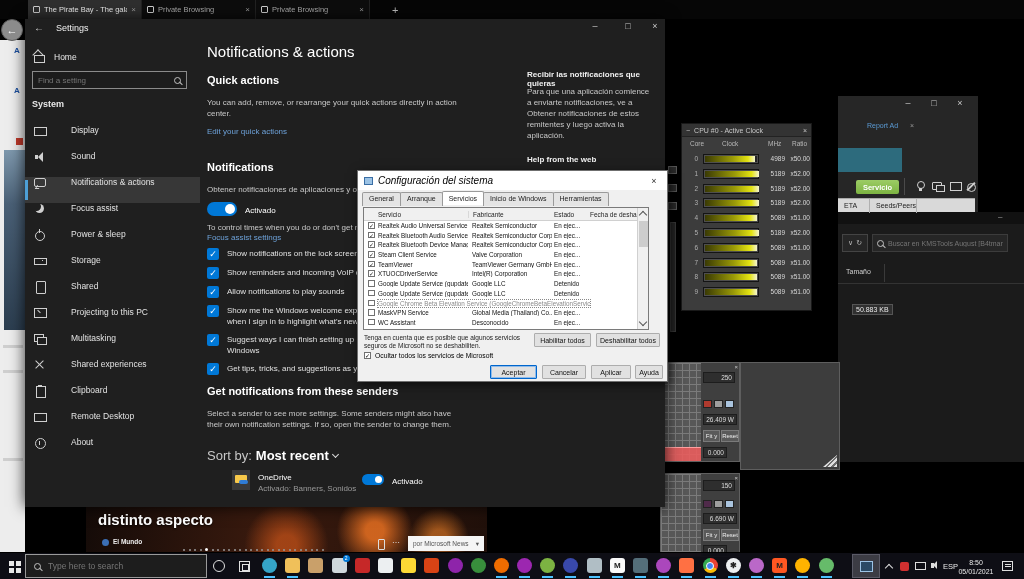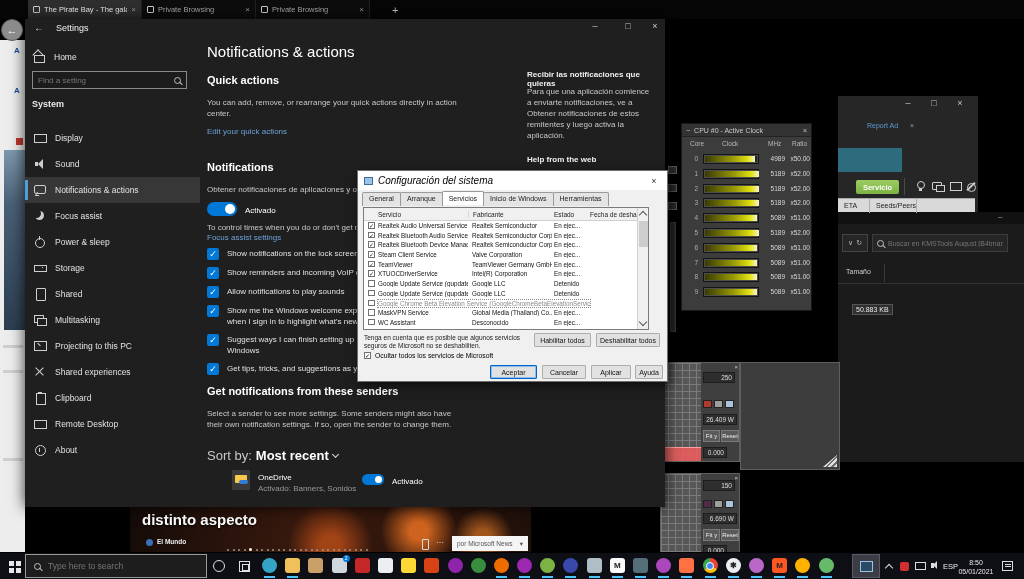--- a/index.html
+++ b/index.html
@@ -40,21 +40,21 @@
   .set-back { position:absolute; left:9px; top:3px; font-size:10px; color:#dcdcdc; }
   .wc { position:absolute; top:2px; font-size:9px; color:#c8c8c8; width:20px; text-align:center; }
   .home-row { position:absolute; left:8px; top:32px; display:flex; align-items:center; gap:9px; font-size:8.5px; }
   .searchbox { position:absolute; left:7px; top:52px; width:155px; height:18px; border:1px solid #8a8a8a;
     background:#1c1c1c; display:flex; align-items:center; padding:0 5px; }
   .searchbox input { flex:1; background:transparent; border:none; outline:none; color:#cfcfcf; font-size:8px; font-family:inherit; }
   .mag { width:7px; height:7px; border:1px solid #c0c0c0; border-radius:50%; position:relative; flex:0 0 auto; }
   .mag::after { content:""; position:absolute; width:4px; height:1px; background:#c0c0c0; transform:rotate(45deg); right:-3px; bottom:-1px; }
   .sys-label { position:absolute; left:7px; top:80px; font-size:9px; font-weight:bold; }
   .side-list { position:absolute; left:0; top:106px; width:175px; }
-  .side-item { position:relative; height:26px; display:flex; align-items:center; gap:9px; padding-left:9px; font-size:8.5px; color:#e2e2e2; }
+  .side-item { position:relative; height:26px; display:flex; gap:25px; padding-left:9px; font-size:8.5px; color:#e2e2e2; }
   .side-item.selected { background:#373737; }
   .side-item.selected::before { content:""; position:absolute; left:0; top:3px; width:3px; height:20px; background:#4d9fd6; }
 
   
   .si { position:relative; width:12px; height:12px; flex:0 0 auto; }
   .si::before, .si::after { content:""; position:absolute; }
   .si-display-icon::before { left:0; top:2px; width:11px; height:7px; border:1px solid #cfcfcf; }
   .si-sound-icon::before { left:1px; top:4px; width:3px; height:4px; background:#cfcfcf; }
   .si-sound-icon::after { left:4px; top:1px; border:5px solid transparent; border-right-color:#cfcfcf; border-left:none; }
   .si-notifications-icon::before { left:0; top:1px; width:10px; height:7px; border:1px solid #cfcfcf; border-radius:2px; }
@@ -214,21 +214,21 @@
   .chip { position:absolute; width:9px; height:8px; border:1px solid #222; }
   .pbtn { position:absolute; background:#5a5a5a; border:1px solid #7a7a7a; color:#eee; font-size:6px;
     display:flex; align-items:center; justify-content:center; }
 
   
   .news { left:86px; top:505px; width:401px; height:47px; z-index:3;
     background:
       radial-gradient(circle at 72% 55%, rgba(233,113,34,.85) 0 9px, transparent 38px),
       radial-gradient(circle at 50% 85%, rgba(205,85,25,.7) 0 10px, transparent 42px),
       radial-gradient(circle at 88% 70%, rgba(240,130,40,.6) 0 8px, transparent 30px),
-      linear-gradient(100deg,#140b08,#3a1a0e 45%,#20100a); margin-left: 44px; }
+      linear-gradient(100deg,#140b08,#3a1a0e 45%,#20100a); }
   .headline { position:absolute; left:12px; top:6px; font-size:15px; font-weight:bold; color:#fff; text-shadow:0 1px 2px rgba(0,0,0,.8); }
   .src-dot { position:absolute; left:16px; top:34px; width:7px; height:7px; border-radius:50%; background:#3b6fb5; }
   .src-name { position:absolute; left:27px; top:33px; font-size:6.5px; font-weight:bold; color:#eee; }
   .dots { position:absolute; left:97px; top:43px; display:flex; gap:3.5px; align-items:center; }
   .dots span { width:2px; height:2px; border-radius:50%; background:#9a9a9a; }
   .dots span.on { width:3px; height:3px; background:#fff; }
   .phone-ic { position:absolute; left:292px; top:34px; width:7px; height:11px; border:1px solid #ddd; border-radius:1px; }
   .dots3 { position:absolute; left:306px; top:33px; color:#ddd; font-size:8px; }
   .attrib { position:absolute; left:322px; top:31px; width:76px; height:15px; background:#f5f5f5; color:#555;
     font-size:6.5px; display:flex; align-items:center; padding:0 5px; justify-content:space-between; }
@@ -568,26 +568,26 @@
         </div>
         <div class="side-item">
           <span class="si si-storage-icon"></span>
           <span>Storage</span>
         </div>
         <div class="side-item">
           <span class="si si-tablet-icon"></span>
           <span>Shared</span>
         </div>
         <div class="side-item">
+          <span class="si si-projecting-icon"></span>
+          <span>Projecting to this PC</span>
+        </div>
+        <div class="side-item">
           <span class="si si-multitasking-icon"></span>
           <span>Multitasking</span>
-        </div>
-        <div class="side-item">
-          <span class="si si-projecting-icon"></span>
-          <span>Projecting to this PC</span>
         </div>
         <div class="side-item">
           <span class="si si-shared-icon"></span>
           <span>Shared experiences</span>
         </div>
         <div class="side-item">
           <span class="si si-clipboard-icon"></span>
           <span>Clipboard</span>
         </div>
         <div class="side-item">

